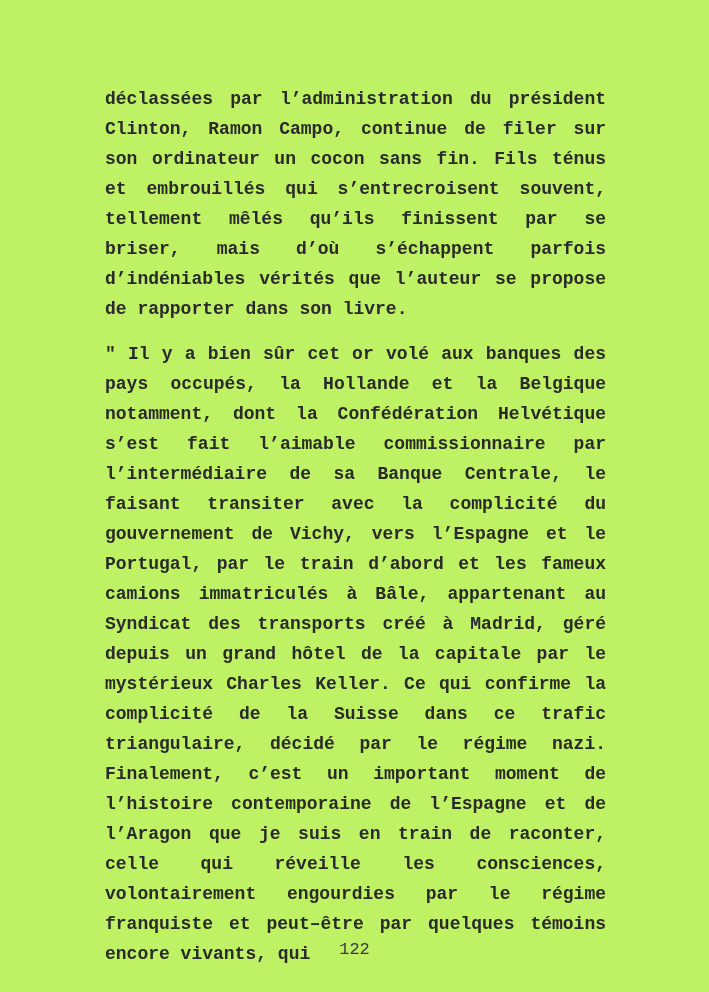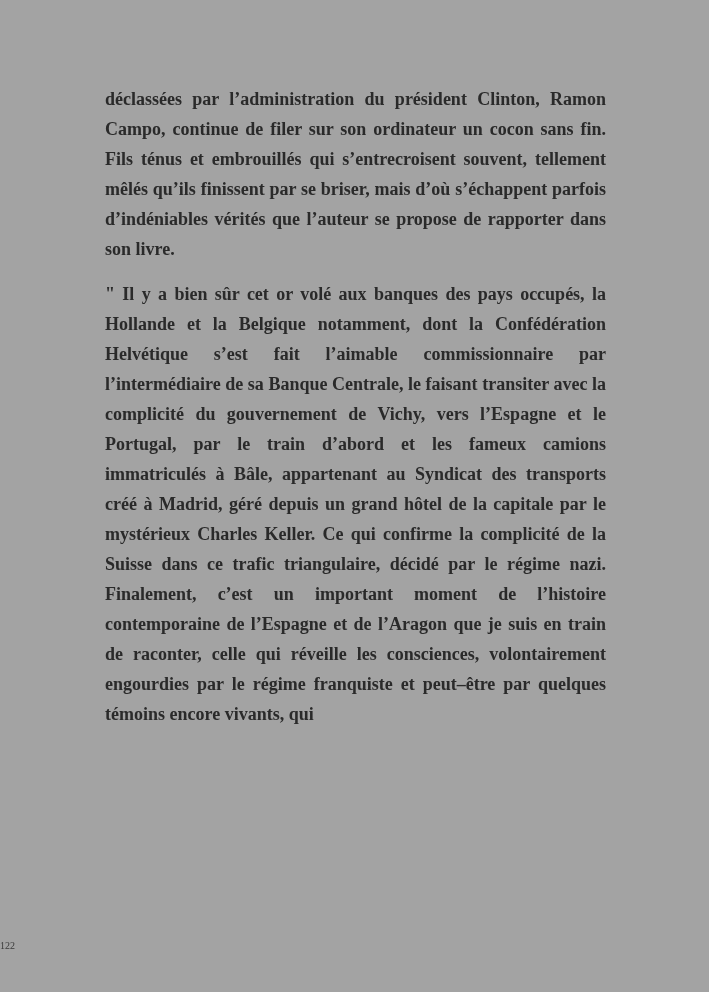--- a/index.html
+++ b/index.html
@@ -4,22 +4,22 @@
 <style>
   html, body {
     margin: 0;
     padding: 0;
     background: #ffffff;
   }
   .page {
     position: relative;
     width: 709px;
     height: 992px;
-    background: #a3a3a3;
-    font-family: Liberation Serif, serif;
+    background: #bef264;
+    font-family: Liberation Mono, monospace;
     overflow: hidden;
   }
   .text-block {
     position: absolute;
     left: 105px;
     top: 84px;
     width: 501px;
     color: #2a2a2a;
     font-size: 18px;
     font-weight: 700;
@@ -28,21 +28,22 @@
   }
   .text-block p {
     margin: 0 0 15px 0;
     text-indent: 0;
   }
   .page-number {
     position: absolute;
     left: 0;
     right: 0;
     top: 940px;
-    font-size: 10px;
+    text-align: center;
+    font-size: 17px;
     font-weight: 400;
     color: #3a3a3a;
   }
 </style>
 </head>
 <body>
 
 <div class="page">
   <div class="text-block">
     <p>déclassées par l’administration du président Clinton, Ramon Campo, continue de filer sur son ordinateur un cocon sans fin. Fils ténus et embrouillés qui s’entrecroisent souvent, tellement mêlés qu’ils finissent par se briser, mais d’où s’échappent parfois d’indéniables vérités que l’auteur se propose de rapporter dans son livre.</p>

